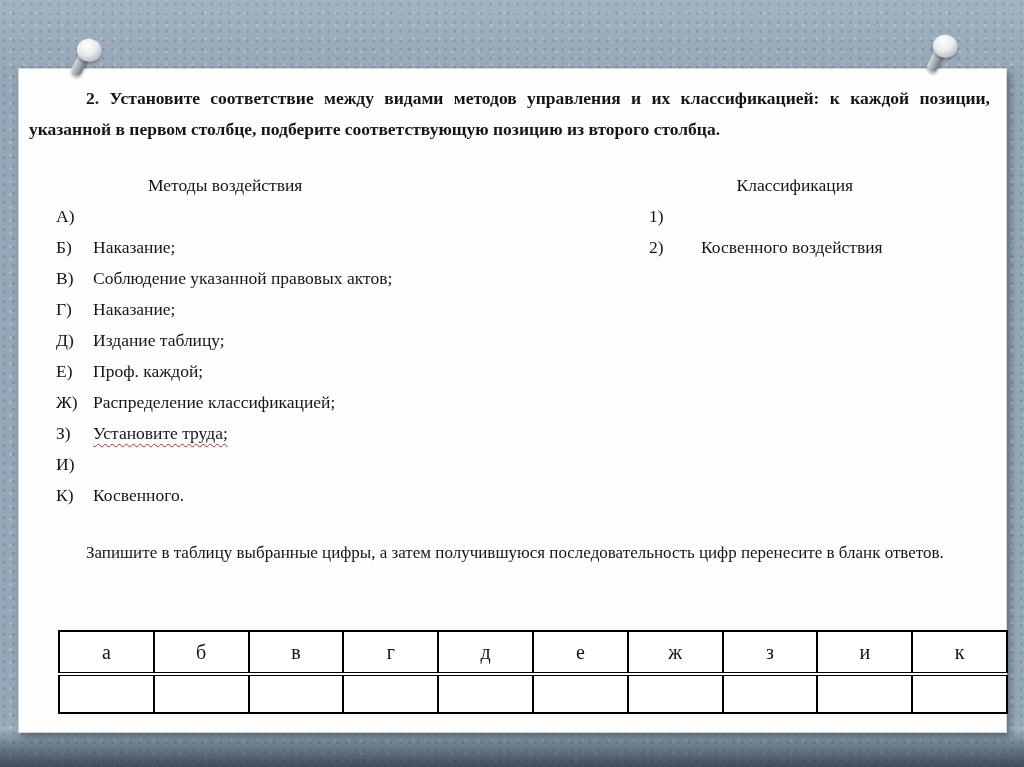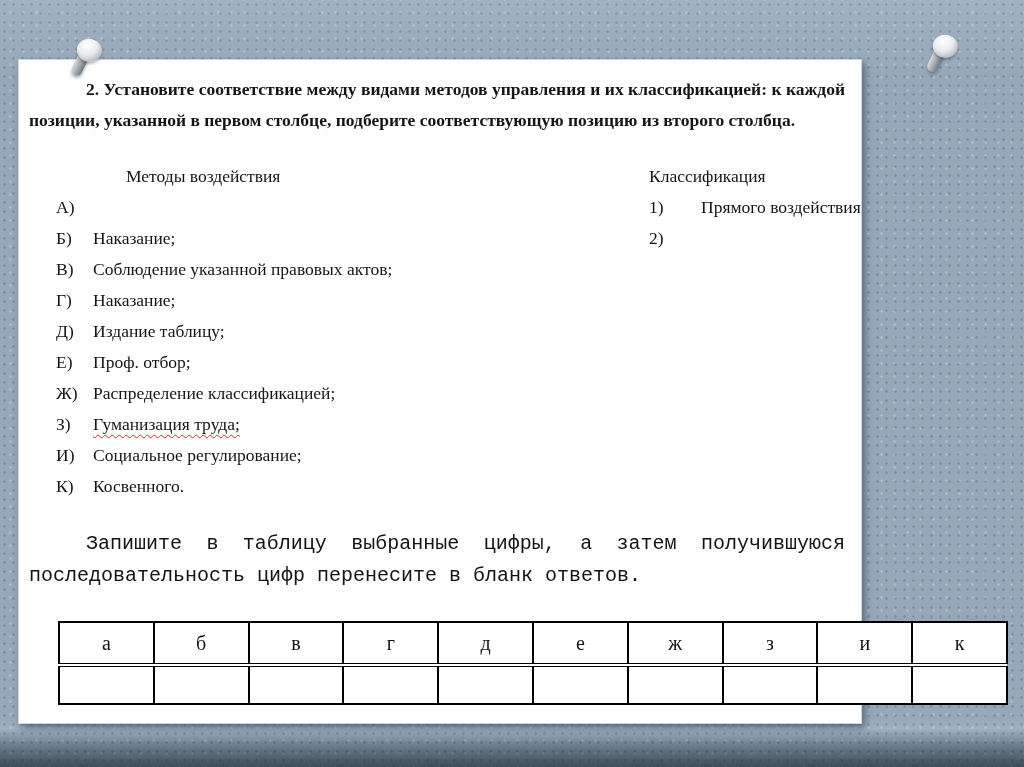--- a/index.html
+++ b/index.html
@@ -10,21 +10,21 @@
     background-image:
       linear-gradient(180deg, rgba(255,255,255,.12) 0%, rgba(255,255,255,0) 10%,
         rgba(0,0,0,0) 93.5%, rgba(255,255,255,.10) 95%,
         rgba(28,40,52,.30) 97%, rgba(16,26,36,.65) 100%),
       radial-gradient(rgba(58,76,92,.26) 1px, rgba(58,76,92,0) 1.6px),
       radial-gradient(rgba(255,255,255,.22) 1px, rgba(255,255,255,0) 1.6px);
     background-size:100% 100%, 9px 9px, 13px 13px;
     background-position:0 0, 0 0, 4px 6px;
   }
   .paper{
-    position:absolute;left:18px;top:59px;width:844px;height:665px;
+    position:absolute;left:18px;top:68px;width:989px;height:665px;
     background:#fefefe;border:1px solid #d3d7da;box-sizing:border-box;
     box-shadow:3px 4px 7px rgba(42,55,68,.55);
   }
   
   .pushpin{position:absolute;width:36px;height:44px;transform:rotate(10deg);}
   .pushpin.left{left:66px;top:38px;}
   .pushpin.right{left:922px;top:34px;}
   .pin-shaft{
     position:absolute;top:15px;left:9px;width:11px;height:24px;border-radius:5px;
     background:linear-gradient(90deg,#d8dbdd,#a2a8ac 55%,#6f767b);
@@ -38,35 +38,35 @@
   
   .title{
     position:absolute;top:14px;left:10px;right:16px;
     font-weight:bold;font-size:17.5px;line-height:31px;
     text-align:justify;text-indent:57px;
   }
   .col{position:absolute;top:101px;font-size:17.5px;line-height:31px;white-space:nowrap;}
   .col.left{left:37px;}
   .col.right{left:630px;}
   .col-header{display:block;}
-  .col.left  .col-header{margin-left:70px;}
-  .col.right .col-header{}
+  .col.left  .col-header{margin-left:92px;}
+  .col.right .col-header{margin-left:58px;text-align:center;}
   .mrow{display:flex;}
   .col.left  .mlabel{width:37px;flex:none;}
   .col.right .mlabel{width:52px;flex:none;}
   .wavy{
     text-decoration-line:underline;
     text-decoration-style:wavy;
     text-decoration-color:#d02b20;
     text-decoration-thickness:1px;
     text-underline-offset:4px;
   }
   .instruction{
     position:absolute;top:468px;left:10px;right:16px;
-    font-size:20px;line-height:31.5px;text-align:justify;text-indent:57px;font-family:Liberation Mono, monospace;
+    font-size:17px;line-height:31.5px;text-align:justify;text-indent:57px;
   }
   
   .answer-table{
     position:absolute;left:39px;top:561px;width:950px;
     border-collapse:collapse;table-layout:fixed;
   }
   .answer-table td{
     border:2px solid #000;text-align:center;vertical-align:middle;
     font-size:20px;padding:0;background:#fff;
   }
@@ -98,48 +98,47 @@
       <div class="mrow">
         <span class="mlabel">Г)</span>
         <span>Наказание;</span>
       </div>
       <div class="mrow">
         <span class="mlabel">Д)</span>
         <span>Издание таблицу;</span>
       </div>
       <div class="mrow">
         <span class="mlabel">Е)</span>
-        <span>Проф. отбор;</span>
+        <span>Проф. каждой;</span>
       </div>
       <div class="mrow">
         <span class="mlabel">Ж)</span>
         <span>Распределение классификацией;</span>
       </div>
       <div class="mrow">
         <span class="mlabel">З)</span>
-        <span class="wavy">Гуманизация труда;</span>
+        <span class="wavy">Установите труда;</span>
       </div>
       <div class="mrow">
         <span class="mlabel">И)</span>
-        <span>Социальное регулирование;</span>
       </div>
       <div class="mrow">
         <span class="mlabel">К)</span>
         <span>Косвенного.</span>
       </div>
     </div>
 
     <div class="col right">
       <span class="col-header">Классификация</span>
       <div class="mrow">
         <span class="mlabel">1)</span>
-        <span>Прямого воздействия</span>
       </div>
       <div class="mrow">
         <span class="mlabel">2)</span>
+        <span>Косвенного воздействия</span>
       </div>
     </div>
 
     <div class="instruction">Запишите в таблицу выбранные цифры, а затем получившуюся последовательность цифр перенесите в бланк ответов.</div>
 
     <table class="answer-table">
       <tbody>
         <tr class="hdr">
           <td>а</td>
           <td>б</td>

